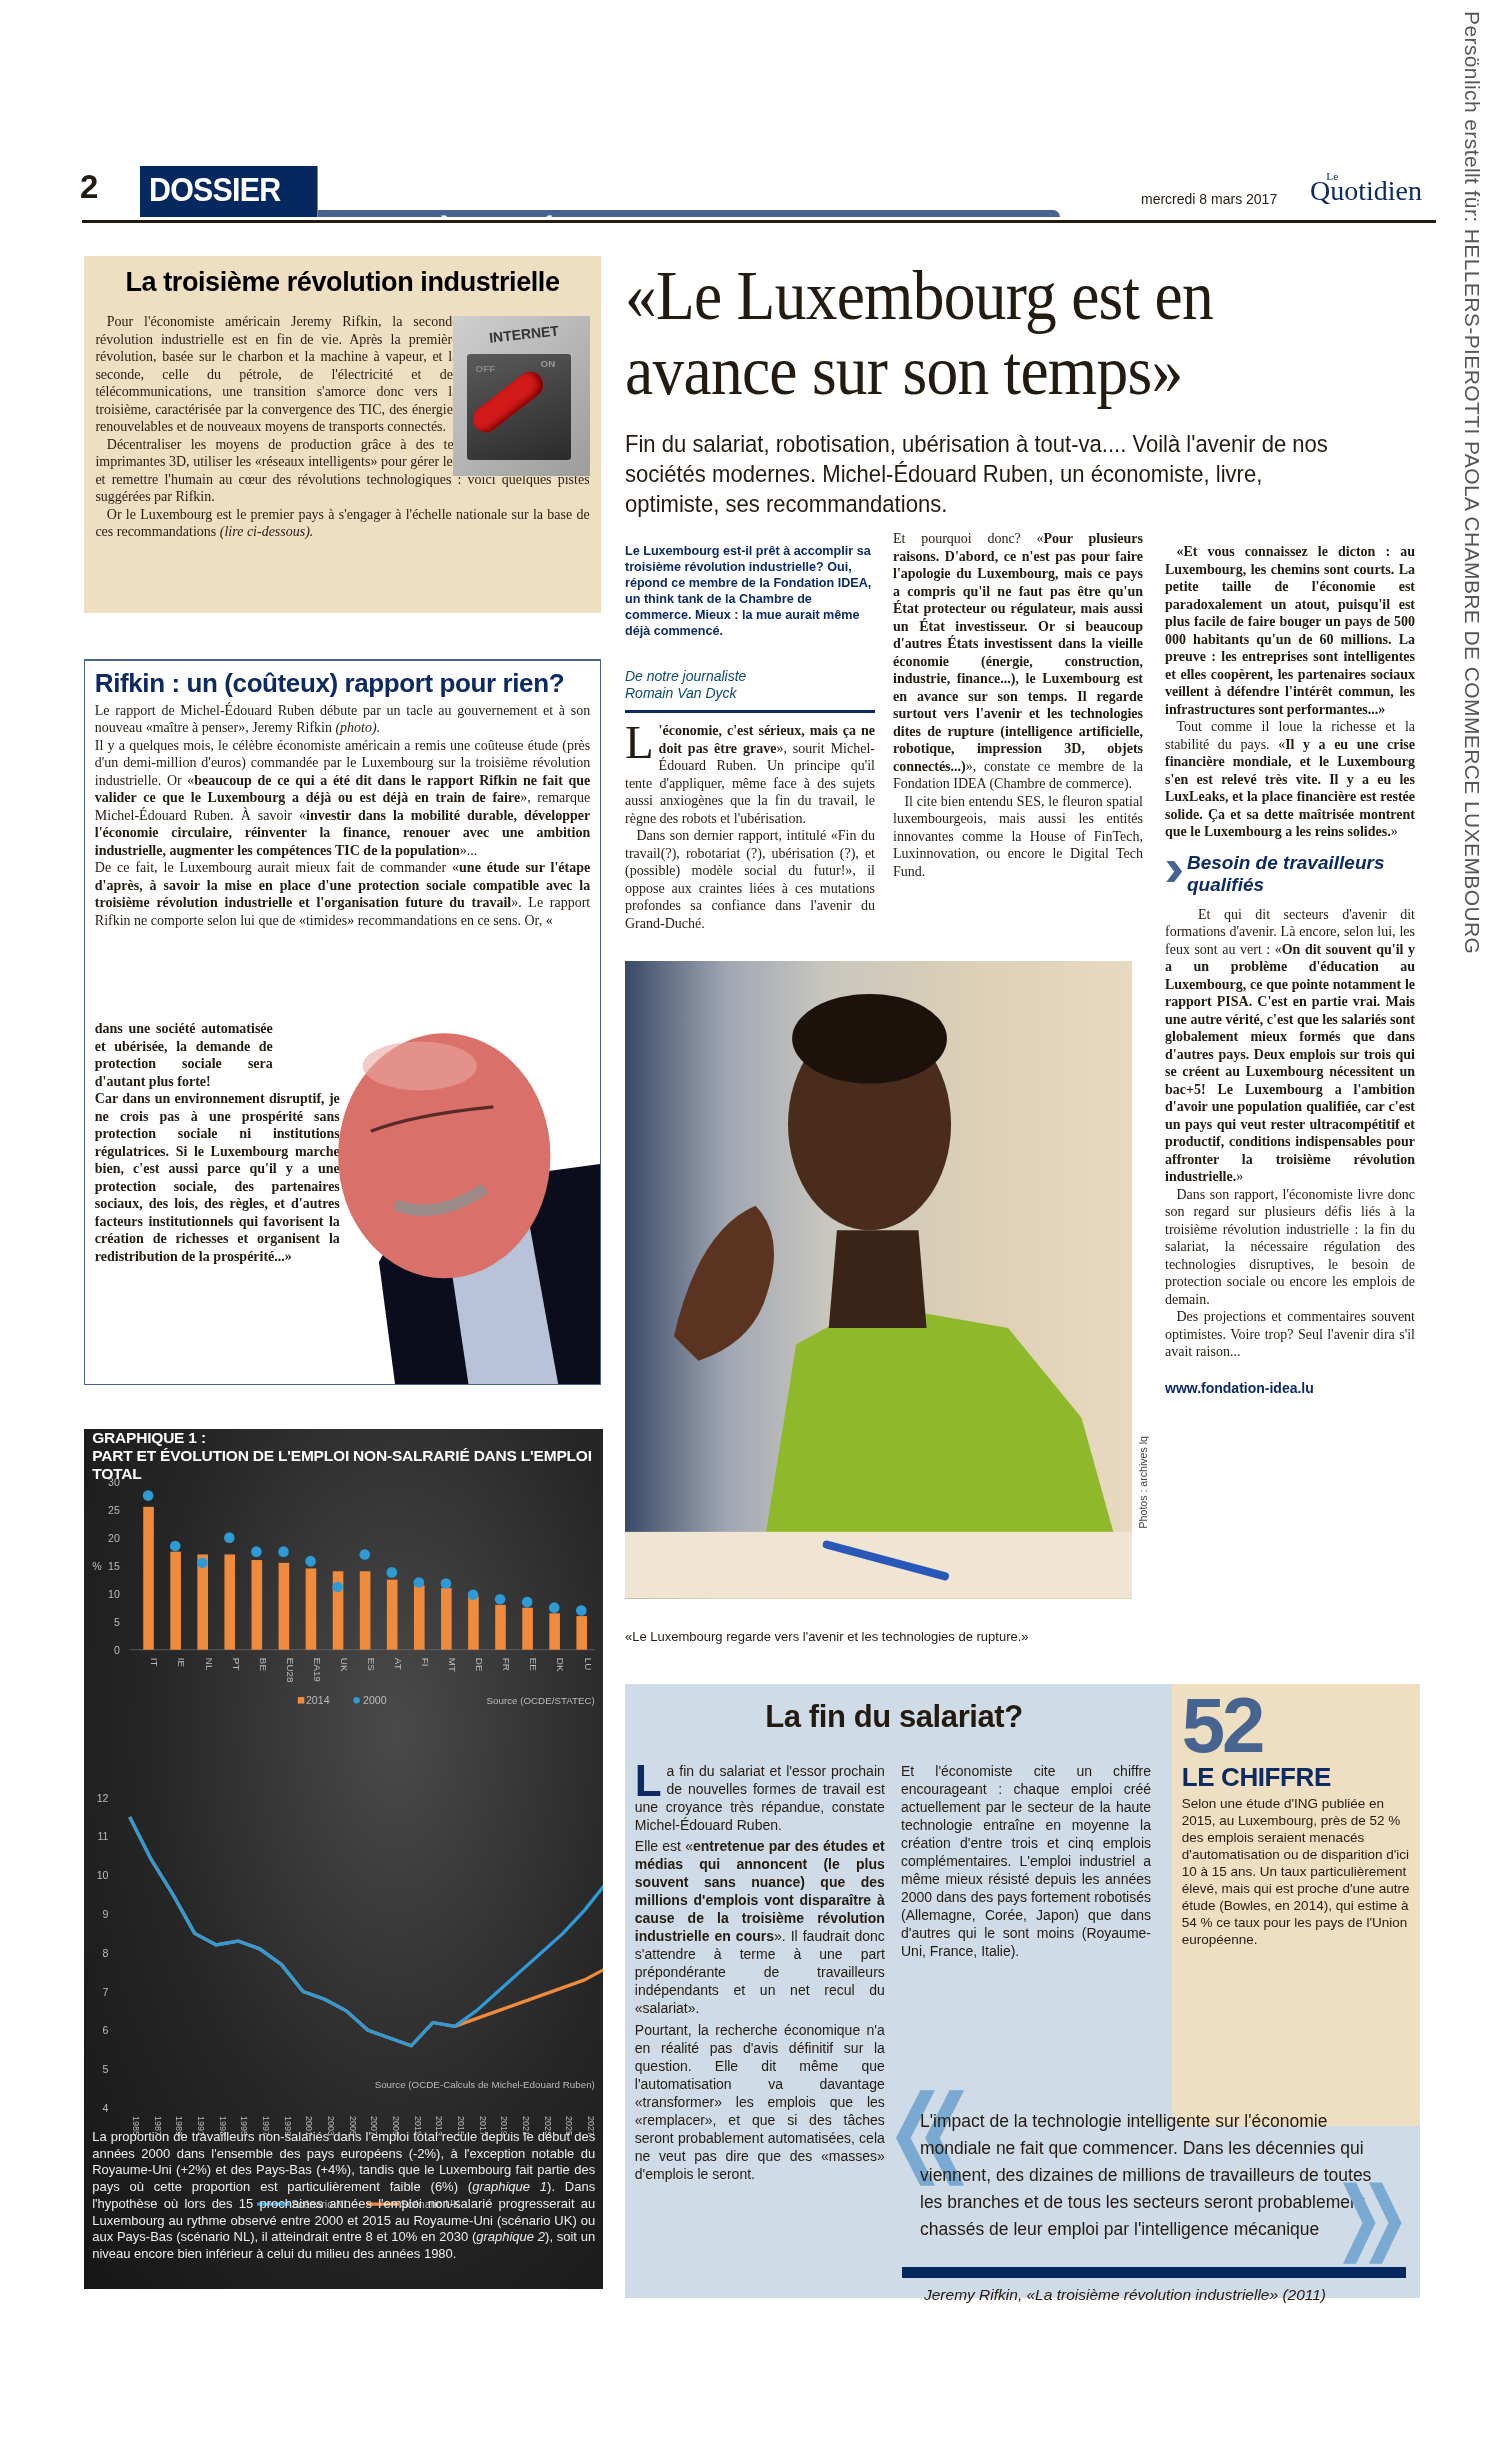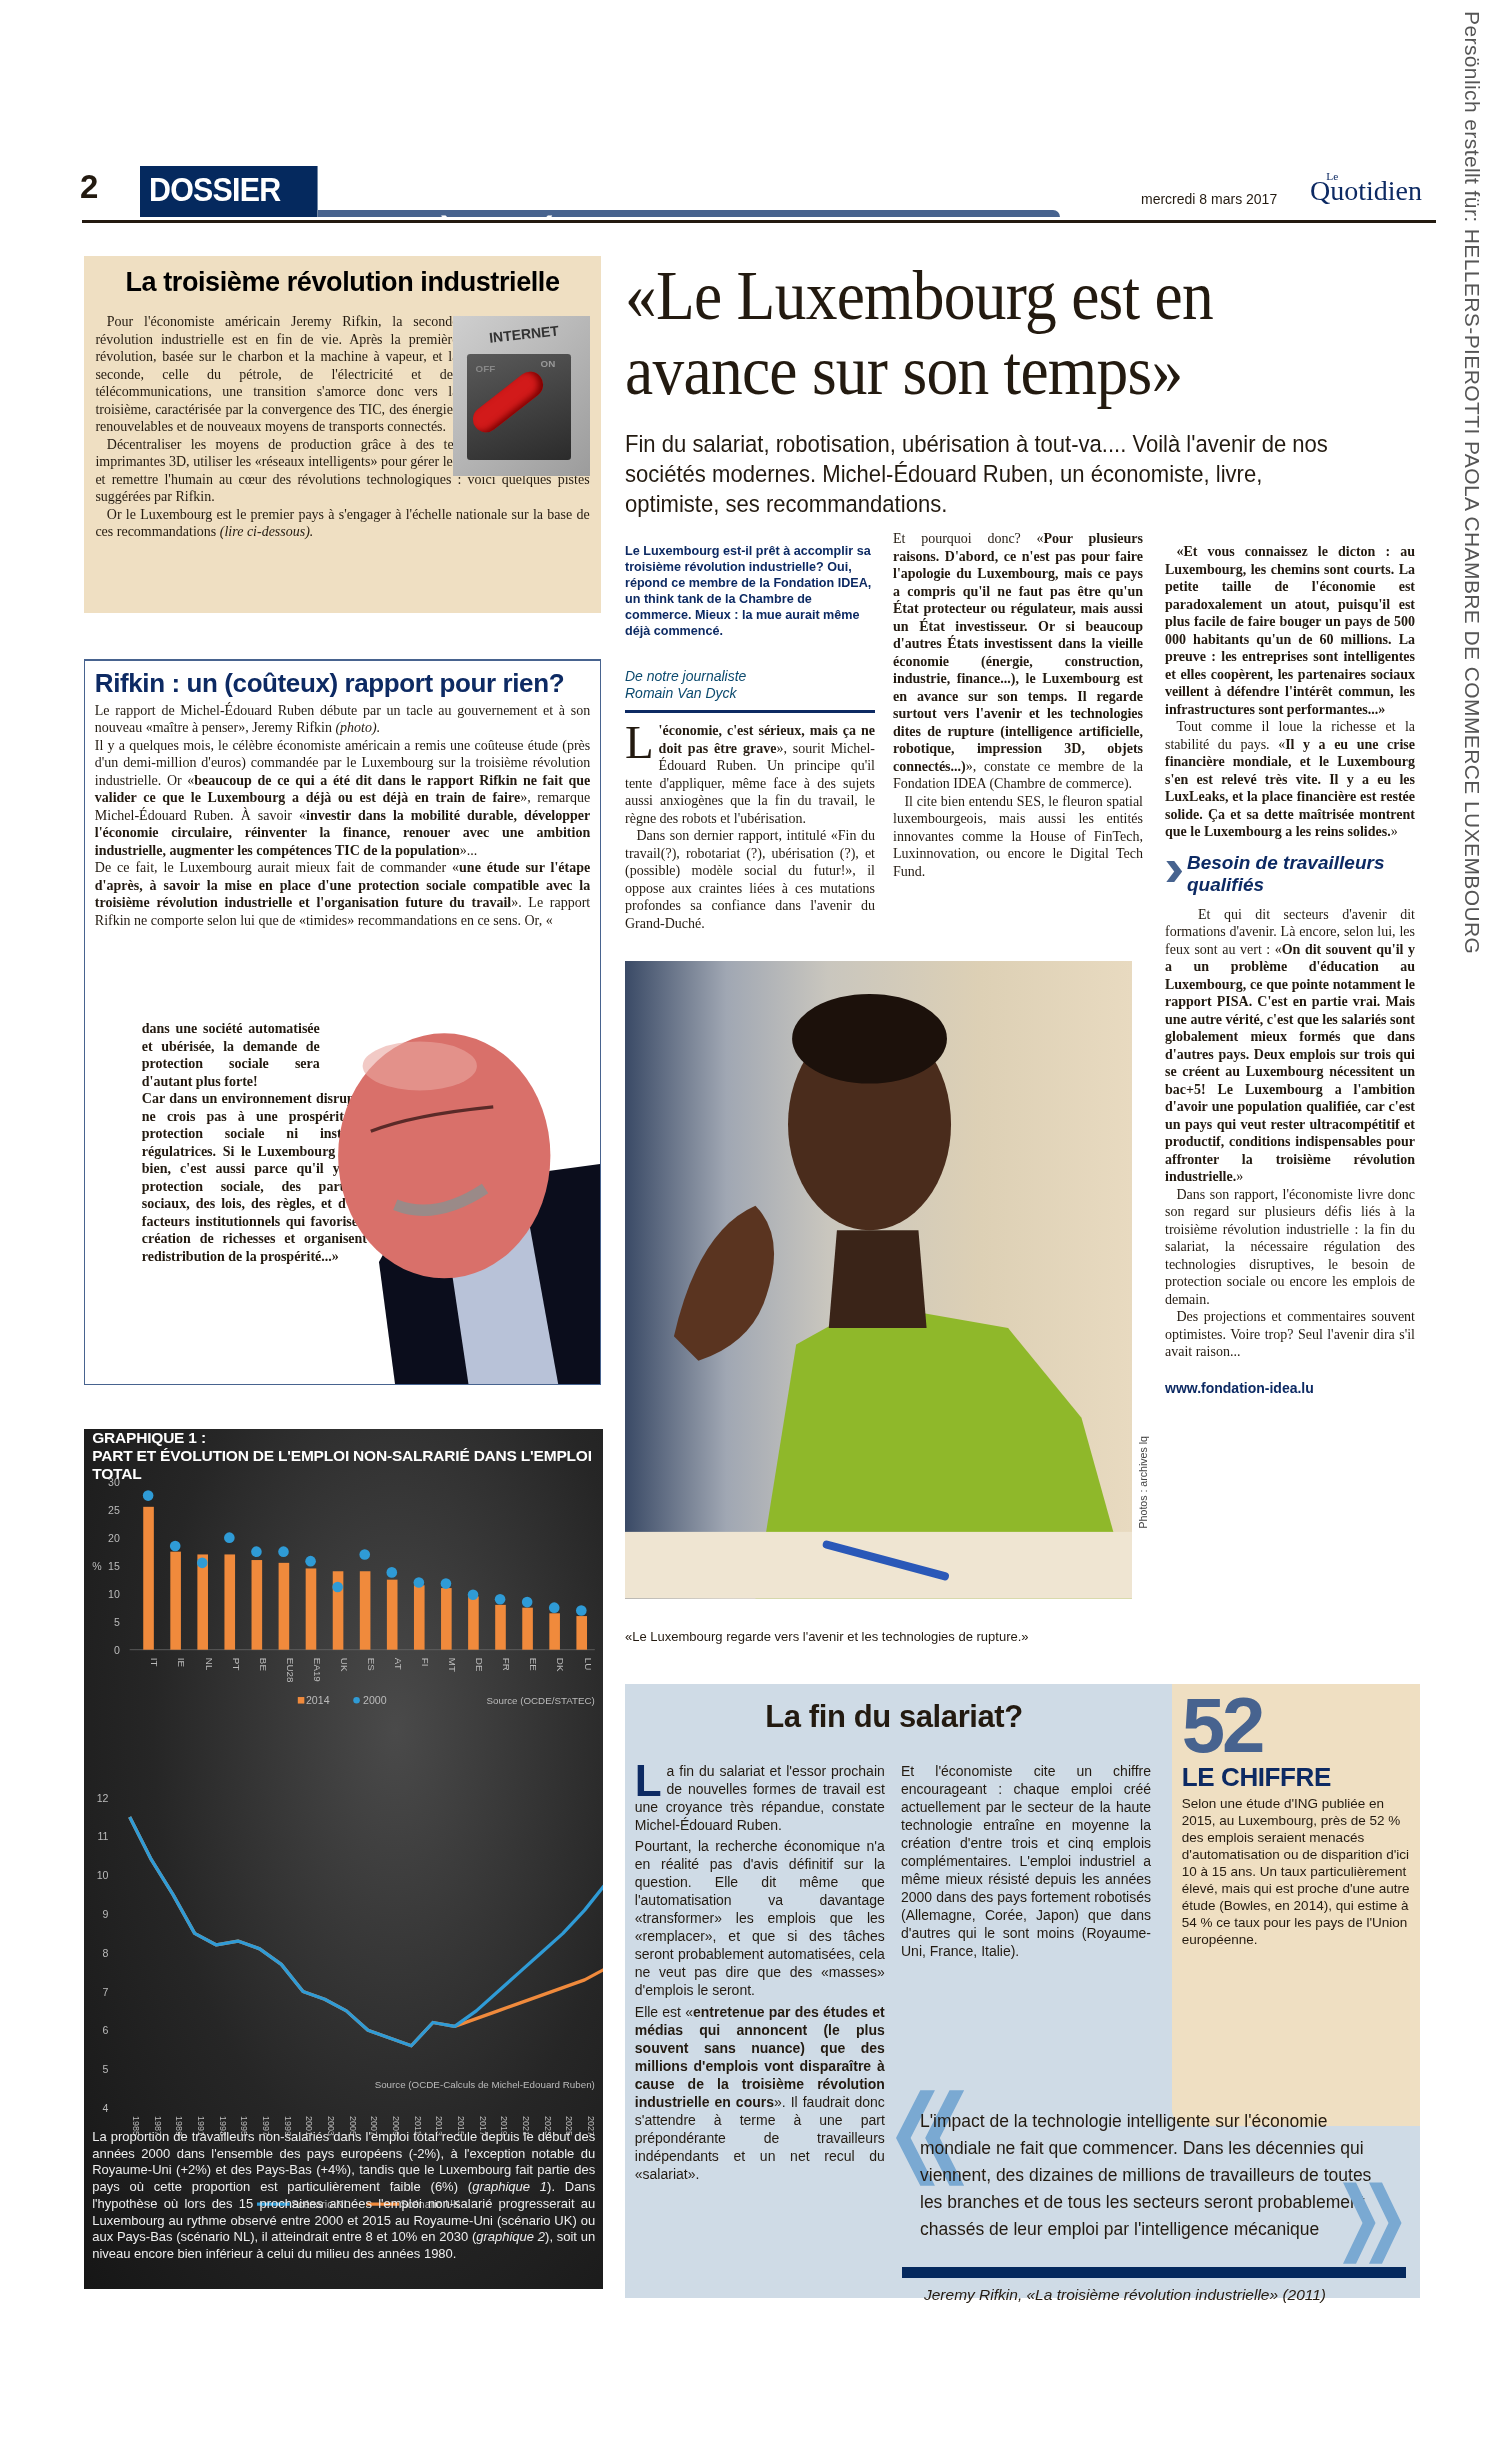--- a/index.html
+++ b/index.html
@@ -128,21 +128,21 @@
   </div>
 </div>
 
 <div id="rifkin-box" class="abs">
   <div id="rifkin-title">Rifkin : un (coûteux) rapport pour rien?</div>
   <div class="body-text serif" style="margin-top:3.3px;">
     <p style="text-indent:0"><span>Le rapport de Michel-Édouard Ruben débute par un tacle au gouvernement et à son nouveau «maître à penser», Jeremy Rifkin </span><i>(photo).</i></p>
     <p style="text-indent:0"><span>Il y a quelques mois, le célèbre économiste américain a remis une coûteuse étude (près d'un demi-million d'euros) commandée par le Luxembourg sur la troisième révolution industrielle. Or «</span><b>beaucoup de ce qui a été dit dans le rapport Rifkin ne fait que valider ce que le Luxembourg a déjà ou est déjà en train de faire</b><span>», remarque Michel-Édouard Ruben. À savoir «</span><b>investir dans la mobilité durable, développer l'économie circulaire, réinventer la finance, renouer avec une ambition industrielle, augmenter les compétences TIC de la population</b><span>»...</span></p>
     <p style="text-indent:0"><span>De ce fait, le Luxembourg aurait mieux fait de commander «</span><b>une étude sur l'étape d'après, à savoir la mise en place d'une protection sociale compatible avec la troisième révolution industrielle et l'organisation future du travail</b><span>». Le rapport Rifkin ne comporte selon lui que de «timides» recommandations en ce sens. Or, «</span></p>
   </div>
-  <div class="body-text serif" style="position:absolute; left:9.8px; top:359px; width:245px;margin-left:47px;">
+  <div class="body-text serif" style="position:absolute; left:9.8px; top:359px; width:245px;">
     <p style="text-indent:0; width:178px;"><b>dans une société automatisée et ubérisée, la demande de protection sociale sera d'autant plus forte!</b></p>
     <p style="text-indent:0; width:245px;"><b>Car dans un environnement disruptif, je ne crois pas à une prospérité sans protection sociale ni institutions régulatrices. Si le Luxembourg marche bien, c'est aussi parce qu'il y a une protection sociale, des partenaires sociaux, des lois, des règles, et d'autres facteurs institutionnels qui favorisent la création de richesses et organisent la redistribution de la prospérité...»</b></p>
   </div>
   <svg id="rifkin-photo" viewBox="0 0 392 452">
     <path d="M140 452 L120 300 L170 210 L392 180 L392 452 Z" fill="#0b0d1c"></path>
     <path d="M200 250 L300 230 L340 452 L230 452 Z" fill="#b8c2d8"></path>
     <ellipse cx="200" cy="170" rx="130" ry="150" fill="#d9706a"></ellipse>
     <ellipse cx="170" cy="60" rx="70" ry="30" fill="#eaa6a0" opacity="0.6"></ellipse>
     <path d="M110 140 Q160 120 260 110" stroke="#5a2a28" stroke-width="4" fill="none"></path>
     <path d="M140 230 Q190 250 250 210" stroke="#9a8a88" stroke-width="14" fill="none"></path>
@@ -321,22 +321,22 @@
 </div>
 <div id="photo-credit" class="abs">
     <span>Photos : archives lq</span>
   </div>
 <div id="caption" class="abs">«Le Luxembourg regarde vers l'avenir et les technologies de rupture.»</div>
 
 <div id="salariat-box" class="abs">
   <div id="salariat-title">La fin du salariat?</div>
   <div id="sal-col1" class="sal-text">
     <p><span class="dropcap-l">L</span><span>a fin du salariat et l'essor prochain de nouvelles formes de travail est une croyance très répandue, constate Michel-Édouard Ruben.</span></p>
+    <p><span>Elle est «</span><b>entretenue par des études et médias qui annoncent (le plus souvent sans nuance) que des millions d'emplois vont disparaître à cause de la troisième révolution industrielle en cours</b><span>». Il faudrait donc s'attendre à terme à une part prépondérante de travailleurs indépendants et un net recul du «salariat».</span></p>
     <p>Pourtant, la recherche économique n'a en réalité pas d'avis définitif sur la question. Elle dit même que l'automatisation va davantage «transformer» les emplois que les «remplacer», et que si des tâches seront probablement automatisées, cela ne veut pas dire que des «masses» d'emplois le seront.</p>
-    <p><span>Elle est «</span><b>entretenue par des études et médias qui annoncent (le plus souvent sans nuance) que des millions d'emplois vont disparaître à cause de la troisième révolution industrielle en cours</b><span>». Il faudrait donc s'attendre à terme à une part prépondérante de travailleurs indépendants et un net recul du «salariat».</span></p>
   </div>
   <div id="sal-col2" class="sal-text">
     <p>Et l'économiste cite un chiffre encourageant : chaque emploi créé actuellement par le secteur de la haute technologie entraîne en moyenne la création d'entre trois et cinq emplois complémentaires. L'emploi industriel a même mieux résisté depuis les années 2000 dans des pays fortement robotisés (Allemagne, Corée, Japon) que dans d'autres qui le sont moins (Royaume-Uni, France, Italie).</p>
   </div>
 
   <div id="chiffre-box">
     <div id="chiffre-num">52</div>
     <div id="chiffre-label">LE CHIFFRE</div>
     <div id="chiffre-text">Selon une étude d'ING publiée en 2015, au Luxembourg, près de 52 % des emplois seraient menacés d'automatisation ou de disparition d'ici 10 à 15 ans. Un taux particulièrement élevé, mais qui est proche d'une autre étude (Bowles, en 2014), qui estime à 54 % ce taux pour les pays de l'Union européenne.</div>
   </div>

